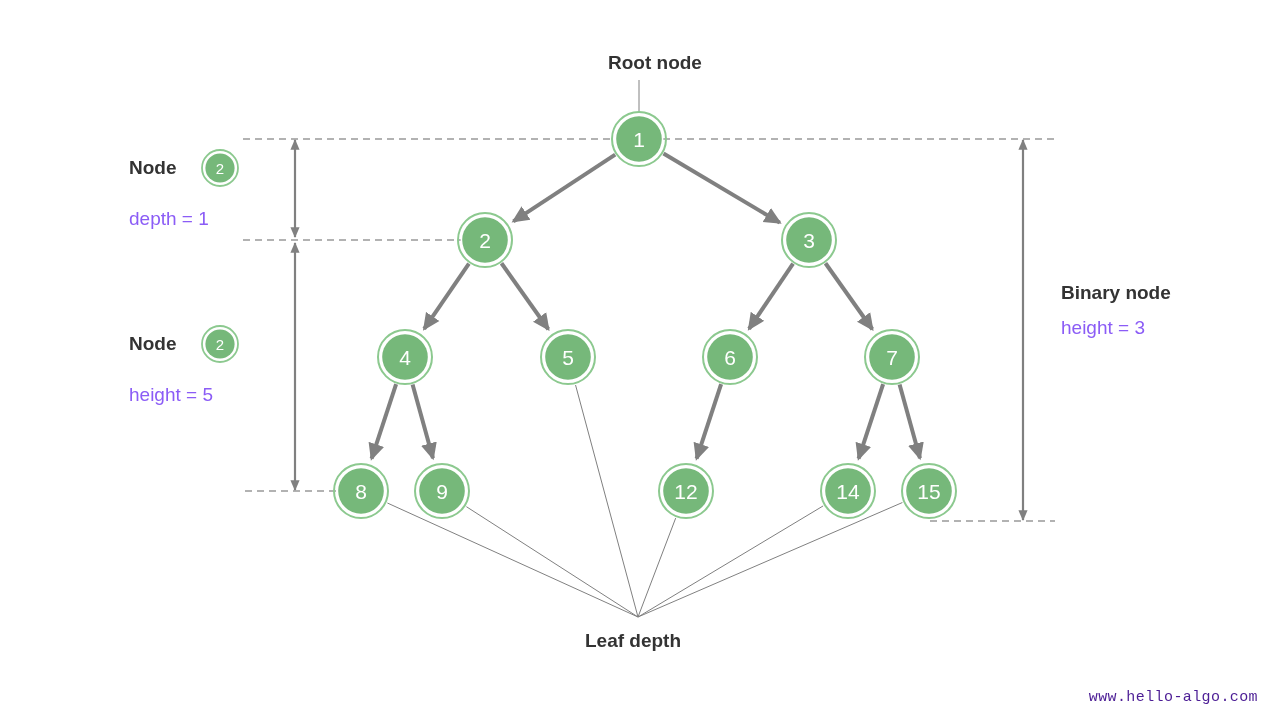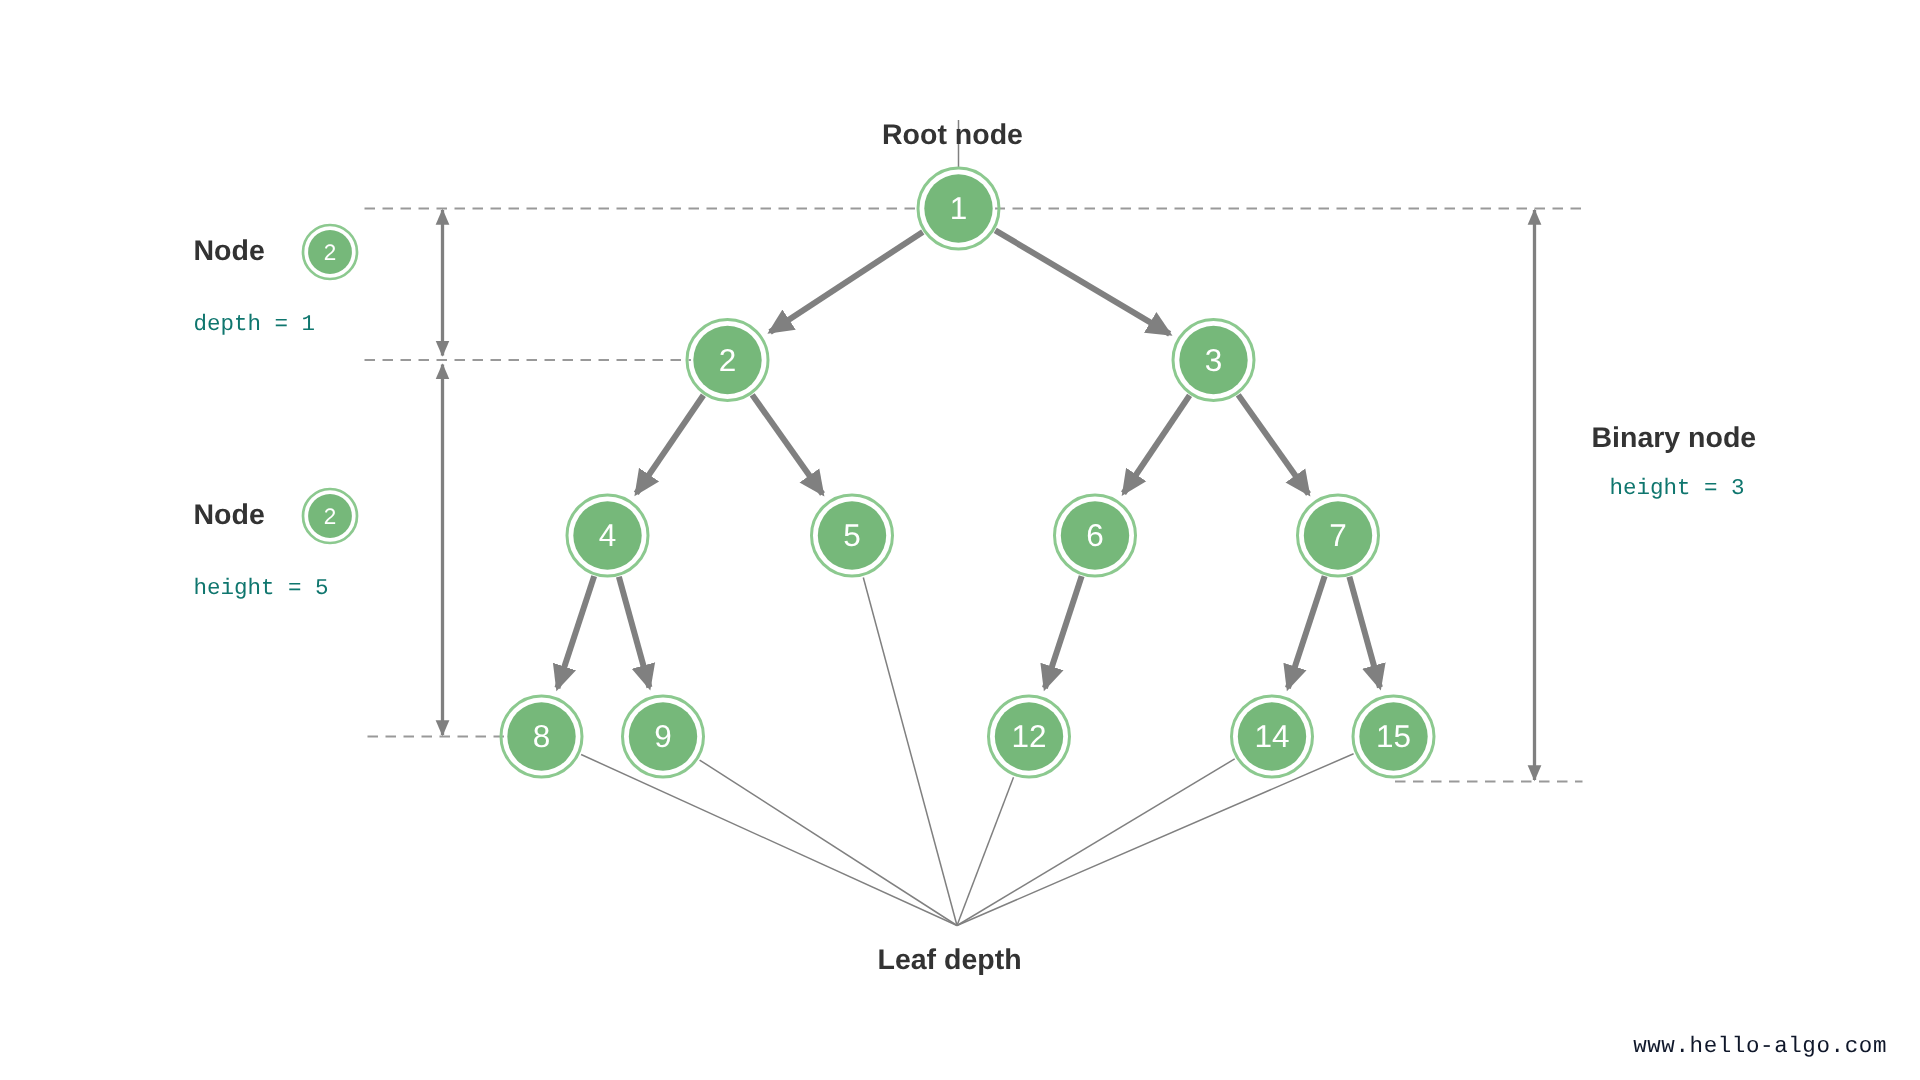--- a/index.html
+++ b/index.html
@@ -43,32 +43,32 @@
   .label-bold {
     position: absolute;
     font-family: "Liberation Sans", sans-serif;
     font-weight: bold;
     font-size: 19px;
     color: #333333;
     white-space: nowrap;
   }
   .label-mono {
     position: absolute;
-    font-family: Liberation Mono, monospace;
-    font-size: 15px;
-    color: #0f766e;
+    font-family: Liberation Sans, sans-serif;
+    font-size: 19px;
+    color: #8b5cf6;
     white-space: nowrap;
   }
   #watermark {
     position: absolute;
     right: 22px;
     bottom: 14px;
     font-family: "Liberation Mono", "DejaVu Sans Mono", monospace;
     font-size: 15px;
-    color: #0f172a;
+    color: #4c1d95;
     letter-spacing: 0.4px;
     white-space: nowrap;
   }
 </style>
 </head>
 <body>
 
 <div id="stage">
 
   <svg id="diagram-svg" viewBox="0 0 1280 720" xmlns="http://www.w3.org/2000/svg">
@@ -199,28 +199,28 @@
         </g>
         <g>
           <circle cx="220" cy="344" r="18" fill="none" stroke="#8cc98f" stroke-width="1.8"></circle>
           <circle cx="220" cy="344" r="15.8" fill="#ffffff" stroke="none"></circle>
           <circle cx="220" cy="344" r="14.6" fill="#76b87a" stroke="none"></circle>
           <text x="220" y="344.5" class="badge-num">2</text>
         </g>
       </g>
   </svg>
 
-  <div class="label-bold" id="root-node-label" style="left: 588px; top: 52px; margin-top: 28px;">Root node</div>
+  <div class="label-bold" id="root-node-label" style="left: 608px; top: 52px;">Root node</div>
 
   <div class="label-bold" id="leaf-node-label" style="left: 585px; top: 630px;">Leaf depth</div>
 
   <div id="annotations-layer">
       <div class="label-bold" style="left: 129px; top: 157px;">Node</div>
       <div class="label-mono" style="left: 129px; top: 208px;">depth = 1</div>
       <div class="label-bold" style="left: 129px; top: 333px;">Node</div>
       <div class="label-mono" style="left: 129px; top: 384px;">height = 5</div>
       <div class="label-bold" style="left: 1061px; top: 282px;">Binary node</div>
-      <div class="label-mono" style="left: 1061px; top: 317px; margin-left: 12px;">height = 3</div>
+      <div class="label-mono" style="left: 1061px; top: 317px;">height = 3</div>
     </div>
 
   <div id="watermark">www.hello-algo.com</div>
 
 </div>
 
 </body></html>

